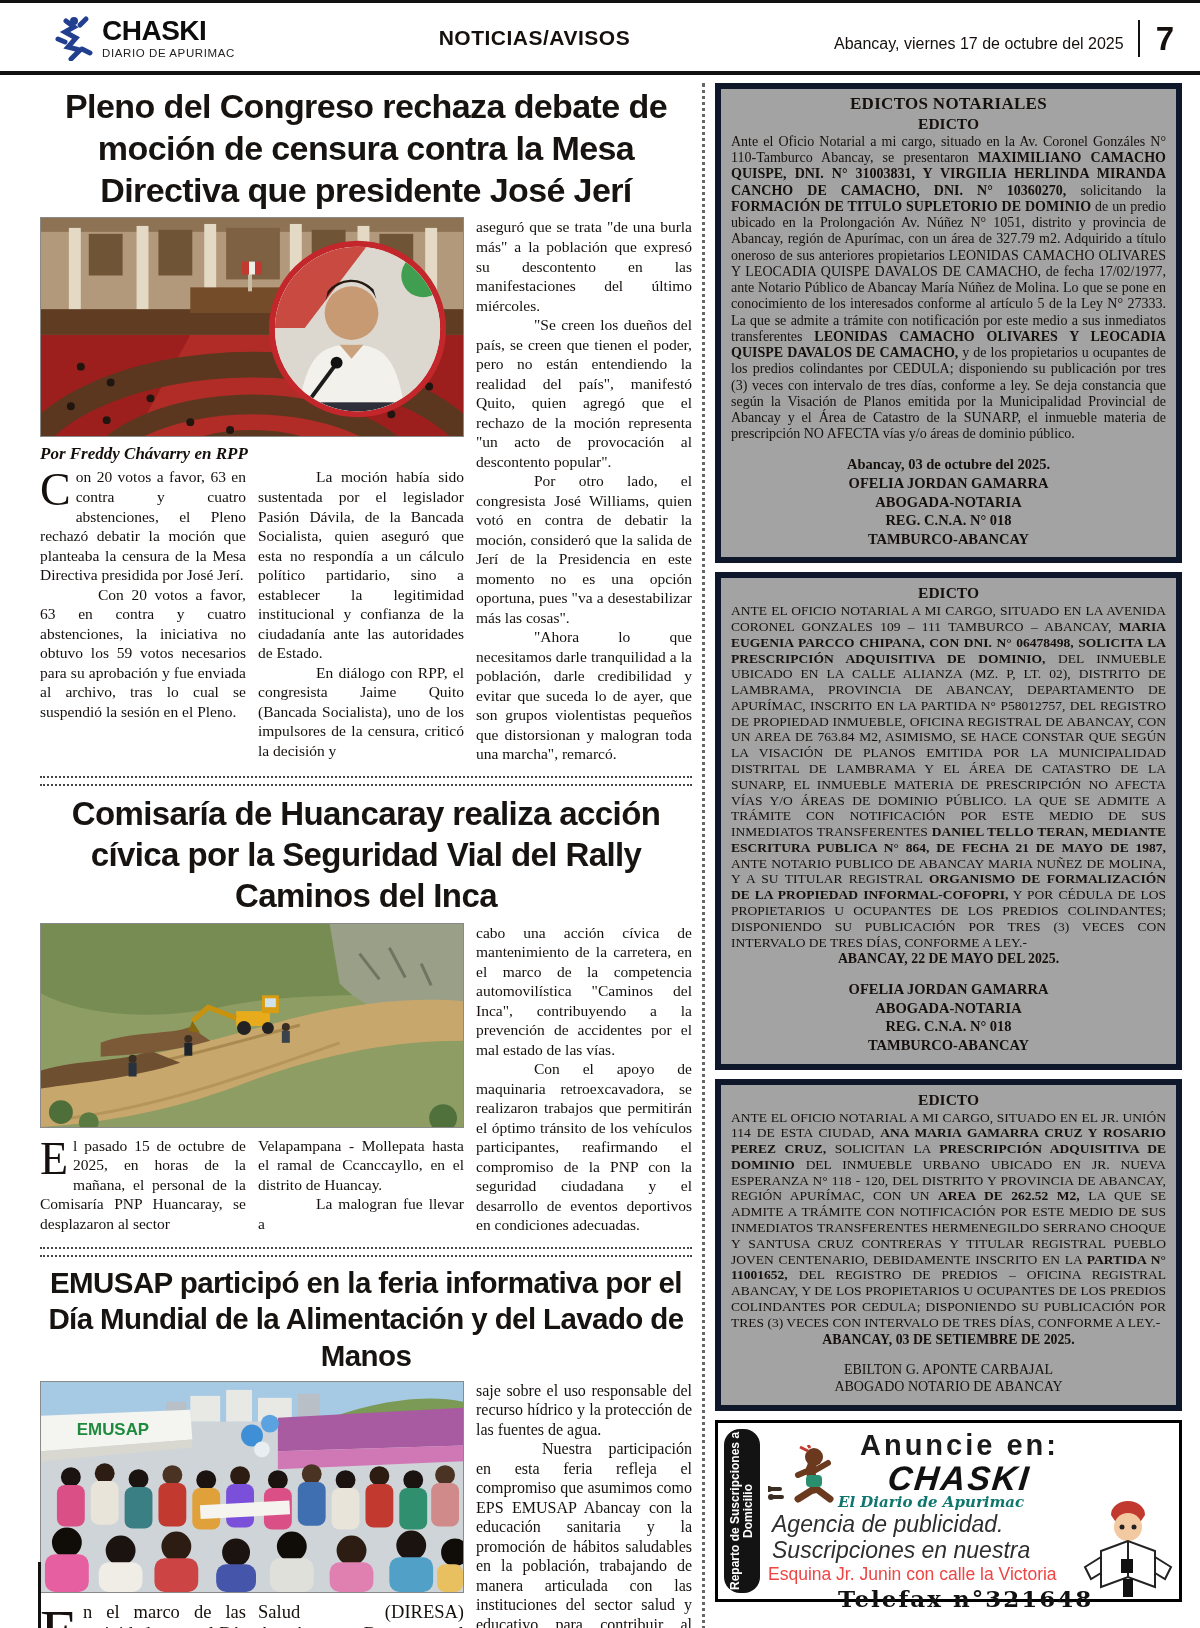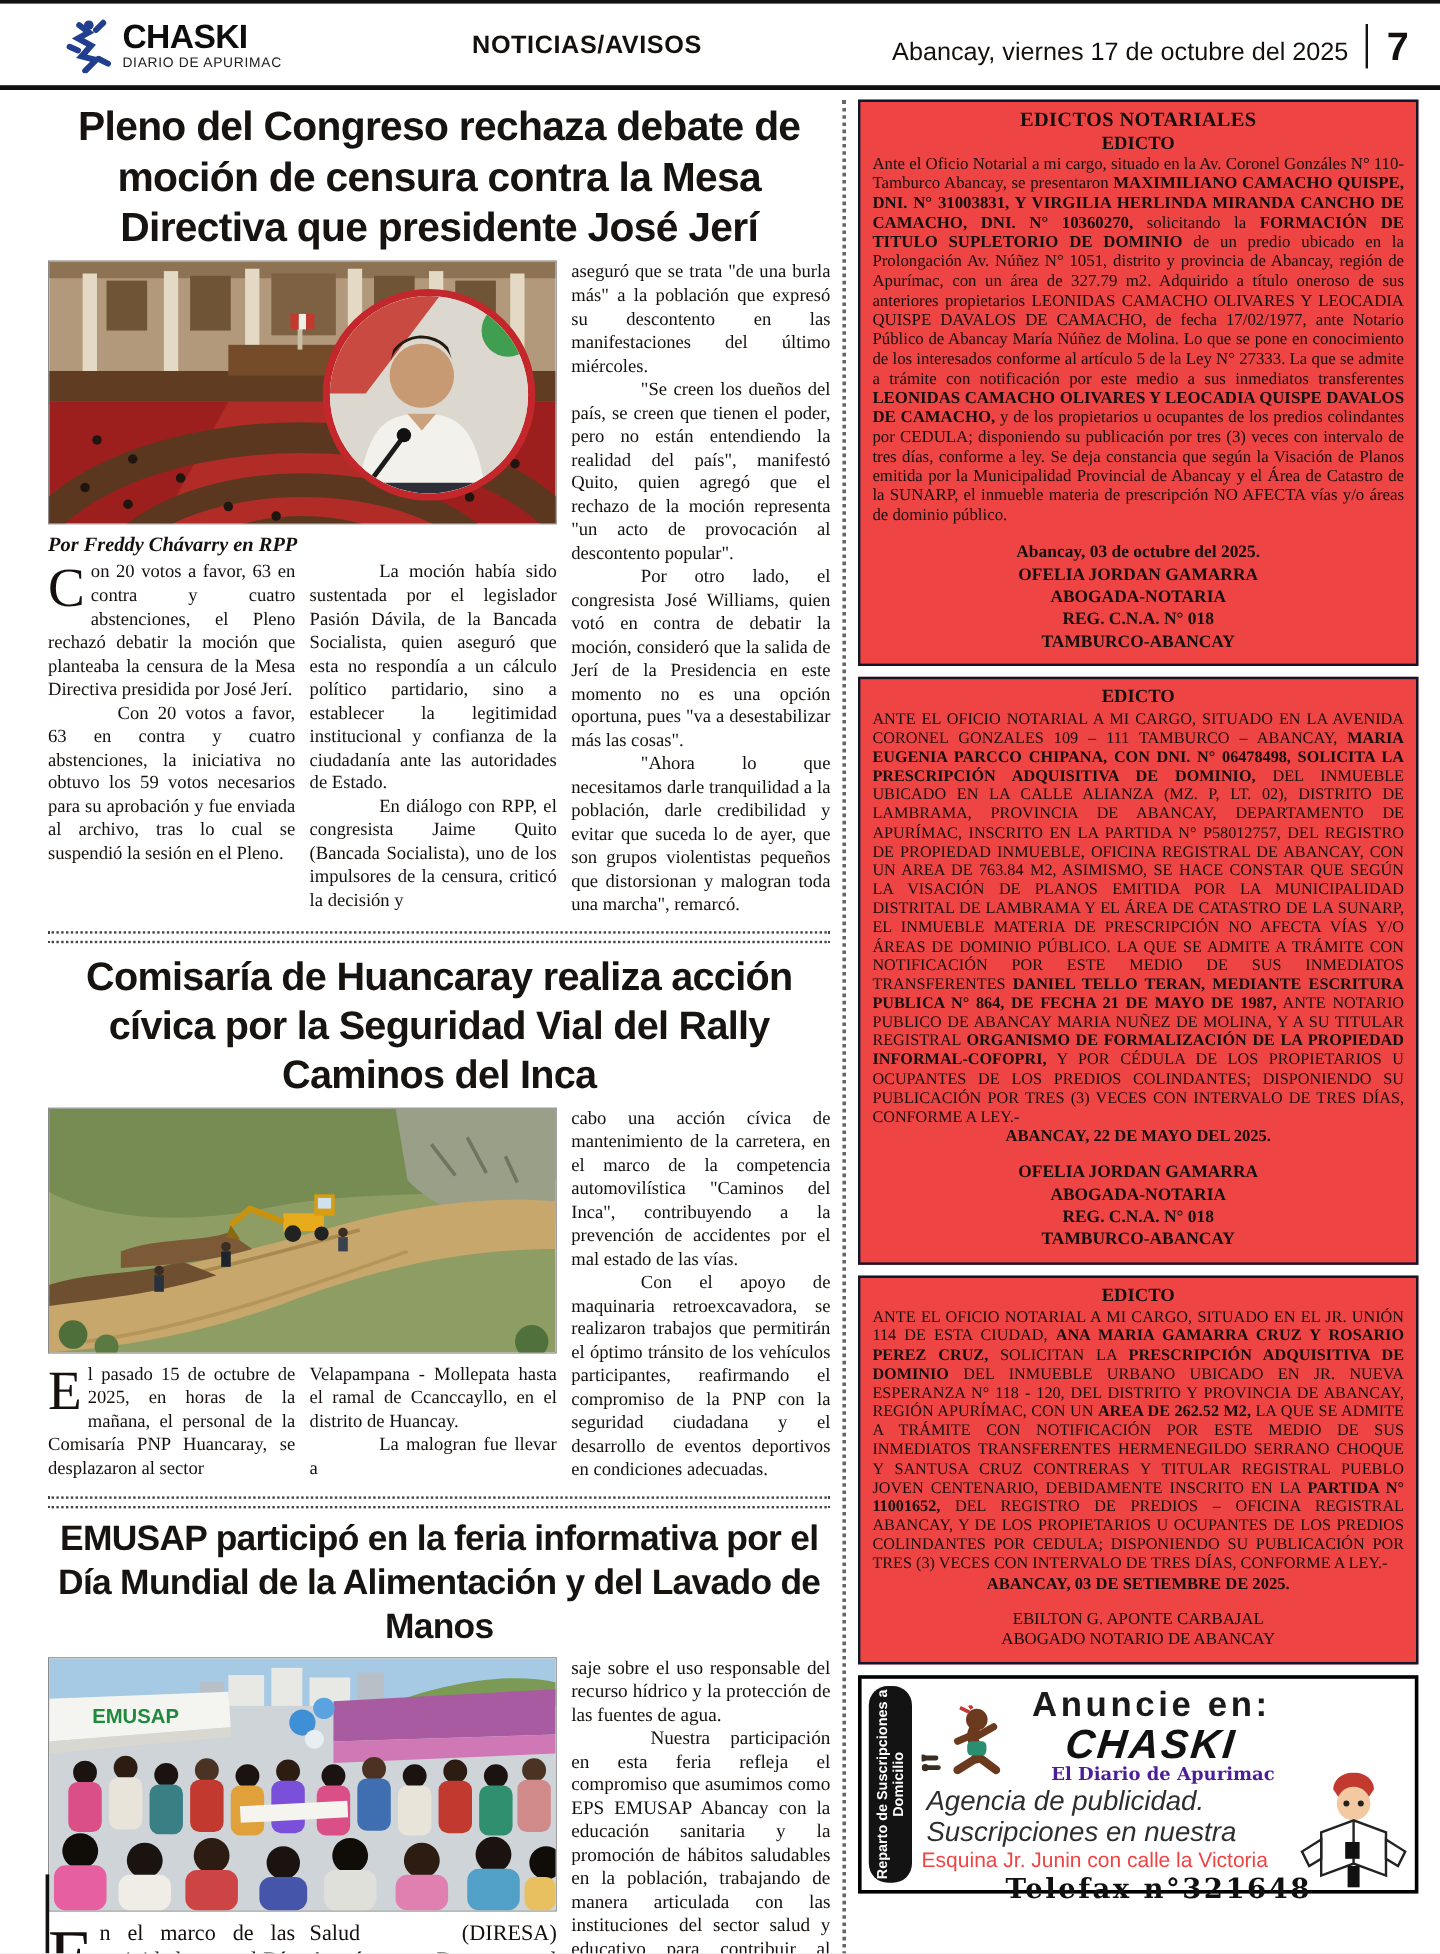--- a/index.html
+++ b/index.html
@@ -10,21 +10,21 @@
   .hd{display:flex;align-items:center;justify-content:space-between;
       padding:5px 22px 3px 52px;height:60px;border-bottom:4px solid #111;}
   .brand-block{display:flex;align-items:center;gap:8px;}
   .brand-txt .brand{font-family:"Liberation Sans",sans-serif;font-weight:bold;font-size:28px;
       letter-spacing:-0.5px;line-height:1;color:#0d0d0d;}
   .brand-txt .brand-sub{font-family:"Liberation Sans",sans-serif;font-size:11.5px;
       letter-spacing:0.6px;color:#222;margin-top:2px;}
   .section-title{font-family:"Liberation Sans",sans-serif;font-weight:bold;font-size:21px;
       letter-spacing:0.5px;}
   .date-block{display:flex;align-items:center;font-family:"Liberation Sans",sans-serif;}
-  .date-txt{font-size:21px;margin-top:12px;}
+  .date-txt{font-size:16px;margin-top:12px;}
   .pagenum{font-size:33px;font-weight:bold;border-left:2px solid #111;margin-left:14px;
       padding:2px 4px 2px 16px;line-height:1;}
   
   .content{display:flex;padding:8px 18px 0 40px;box-sizing:border-box;}
   .leftcol{width:652px;flex:none;}
   .vsep{flex:none;width:0;border-left:3px dotted #666;margin:0 10px;align-self:stretch;}
   .rightcol{flex:1;min-width:0;}
   
   .art-title{font-family:"Liberation Sans",sans-serif;font-weight:bold;text-align:center;
       margin:2px 0 6px;letter-spacing:-0.6px;line-height:1.24;color:#171310;}
@@ -42,21 +42,21 @@
   .ind{text-indent:58px;}
   .dropcap{float:left;font-size:46px;line-height:0.78;padding:5px 5px 0 0;}
   .art3 .cols{margin-top:8px;}
   .art2 .cols{margin-top:8px;}
   .art3 .col{font-size:18.5px;line-height:1.22;}
   .art3 .col3{font-size:16px;line-height:1.22;}
   .art3 .ind{text-indent:66px;}
   .art3 .dropcap{font-size:62px;line-height:0.8;padding-top:6px;}
   .hdiv{height:6px;margin:12px 0 8px;border-top:2px dotted #444;border-bottom:2px dotted #444;}
   
-  .ebox{border:2px solid #0f172a;padding:5px 10px 9px;margin-bottom:9px;background:#ef4444;}
+  .ebox{border:6px solid #0f172a;padding:5px 10px 9px;margin-bottom:9px;background:#a3a3a3;}
   .ebox-title{text-align:center;font-weight:bold;font-size:17px;letter-spacing:0.3px;margin:0;}
   .edicto{text-align:center;font-weight:bold;font-size:15.5px;margin:1px 0 1px;}
   .etext{text-align:justify;font-size:14px;line-height:1.16;}
   .etext2{text-align:justify;font-size:13.5px;line-height:1.17;}
   .etext b,.etext2 b{font-weight:bold;}
   .edate{text-align:center;font-weight:bold;font-size:13.8px;margin-top:1px;}
   .esign{text-align:center;font-weight:bold;font-size:14.5px;line-height:1.28;margin-top:13px;}
   .esign.light{font-weight:normal;font-size:14px;}
   .esign div{white-space:nowrap;}
   
@@ -67,22 +67,22 @@
       font-family:"Liberation Sans",sans-serif;font-weight:bold;font-size:12px;
       line-height:1.1;text-align:center;}
   .ad-main{flex:1;position:relative;padding-left:2px;}
   .runner{position:absolute;left:2px;top:16px;}
   .reader{position:absolute;right:0;top:72px;}
   .ad-anuncie{font-family:"Liberation Sans",sans-serif;font-weight:bold;font-size:29px;
       letter-spacing:3px;margin-left:92px;color:#1a1a1a;}
   .ad-chaski{font-family:"Liberation Sans",sans-serif;font-weight:bold;font-style:italic;
       font-size:34px;letter-spacing:2px;margin-left:120px;line-height:0.95;
       transform:skewX(-6deg);color:#111;}
-  .ad-sub{font-family:"DejaVu Serif",serif;font-weight:bold;font-size:15px;
-      margin-left:108px;margin-top:-2px;color:#4c1d95;}
+  .ad-sub{font-family:"DejaVu Serif",serif;font-style:italic;font-weight:bold;font-size:15px;
+      margin-left:70px;margin-top:-2px;color:#0f766e;}
   .ad-susc{font-family:"Liberation Sans",sans-serif;font-style:italic;font-size:23px;
       color:#2e2e2e;line-height:1.15;margin-left:4px;}
   .ad-addr{font-family:"Liberation Sans",sans-serif;font-size:17.5px;color:#ef4444;margin:1px 0 0 0;}
   .ad-tel{font-family:"DejaVu Serif",serif;font-weight:bold;font-size:23px;letter-spacing:2px;
       margin-left:70px;color:#111;}
   .corner-mark{position:absolute;left:38px;bottom:0;width:3px;height:66px;background:#111;}
 </style>
 </head>
 <body>
 

